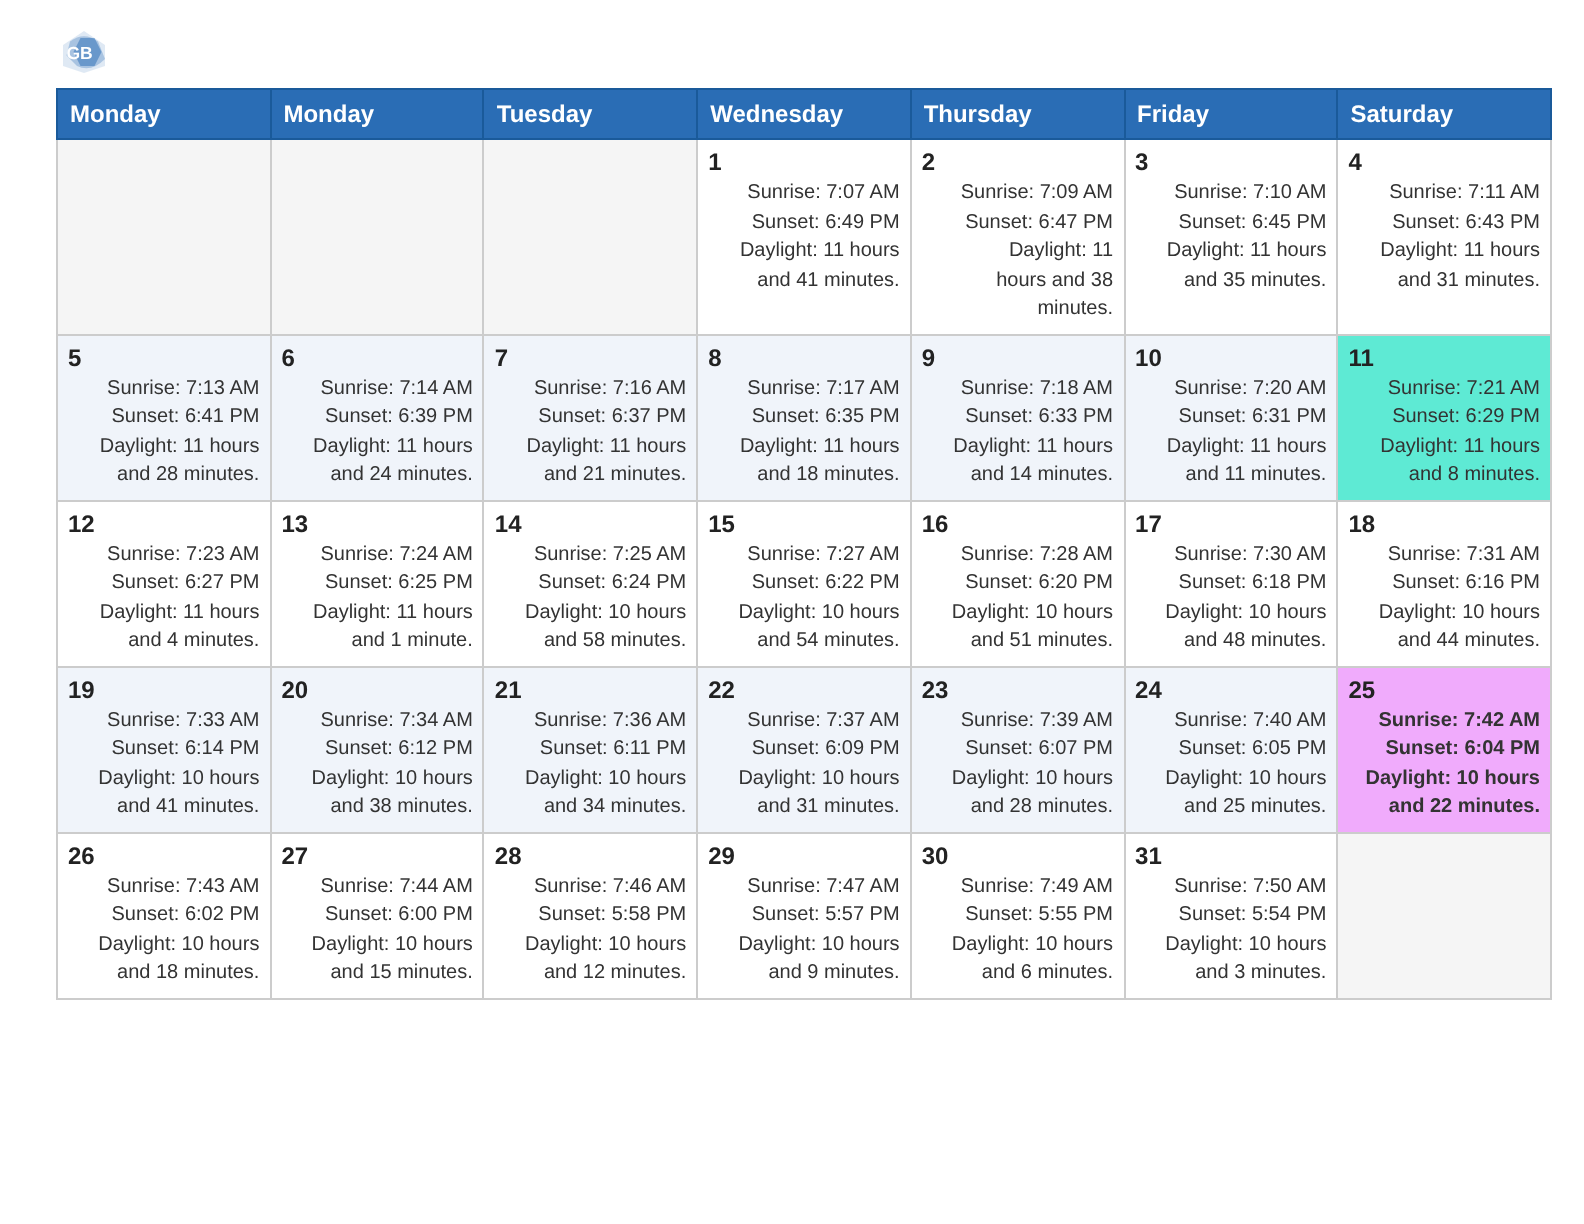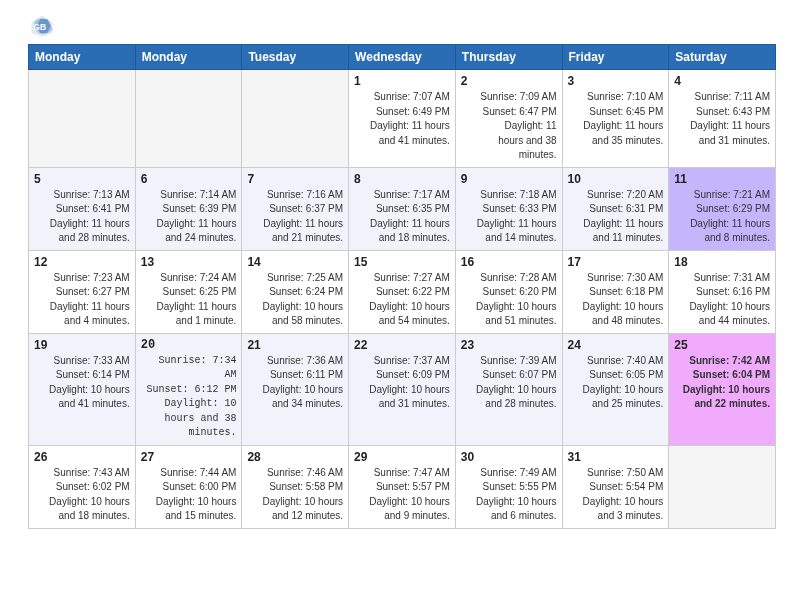--- a/index.html
+++ b/index.html
@@ -196,21 +196,21 @@
             <div class="day-info" style="white-space: pre-line;">Sunrise: 7:18 AM
 Sunset: 6:33 PM
 Daylight: 11 hours and 14 minutes.</div>
           </td>
           <td style="background: rgb(240, 244, 250);">
             <span class="day-number">10</span>
             <div class="day-info" style="white-space: pre-line;">Sunrise: 7:20 AM
 Sunset: 6:31 PM
 Daylight: 11 hours and 11 minutes.</div>
           </td>
-          <td style="background: #c4b5fd;">
+          <td style="background: #5eead4;">
             <span class="day-number">11</span>
             <div class="day-info" style="white-space: pre-line;">Sunrise: 7:21 AM
 Sunset: 6:29 PM
 Daylight: 11 hours and 8 minutes.</div>
           </td>
         </tr>
         <tr>
           <td>
             <span class="day-number">12</span>
             <div class="day-info" style="white-space: pre-line;">Sunrise: 7:23 AM
@@ -254,21 +254,21 @@
 Daylight: 10 hours and 44 minutes.</div>
           </td>
         </tr>
         <tr>
           <td style="background: rgb(240, 244, 250);">
             <span class="day-number">19</span>
             <div class="day-info" style="white-space: pre-line;">Sunrise: 7:33 AM
 Sunset: 6:14 PM
 Daylight: 10 hours and 41 minutes.</div>
           </td>
-          <td style="background: rgb(240, 244, 250); font-family: Liberation Mono, monospace;">
+          <td style="background: rgb(240, 244, 250);">
             <span class="day-number">20</span>
             <div class="day-info" style="white-space: pre-line;">Sunrise: 7:34 AM
 Sunset: 6:12 PM
 Daylight: 10 hours and 38 minutes.</div>
           </td>
           <td style="background: rgb(240, 244, 250);">
             <span class="day-number">21</span>
             <div class="day-info" style="white-space: pre-line;">Sunrise: 7:36 AM
 Sunset: 6:11 PM
 Daylight: 10 hours and 34 minutes.</div>

